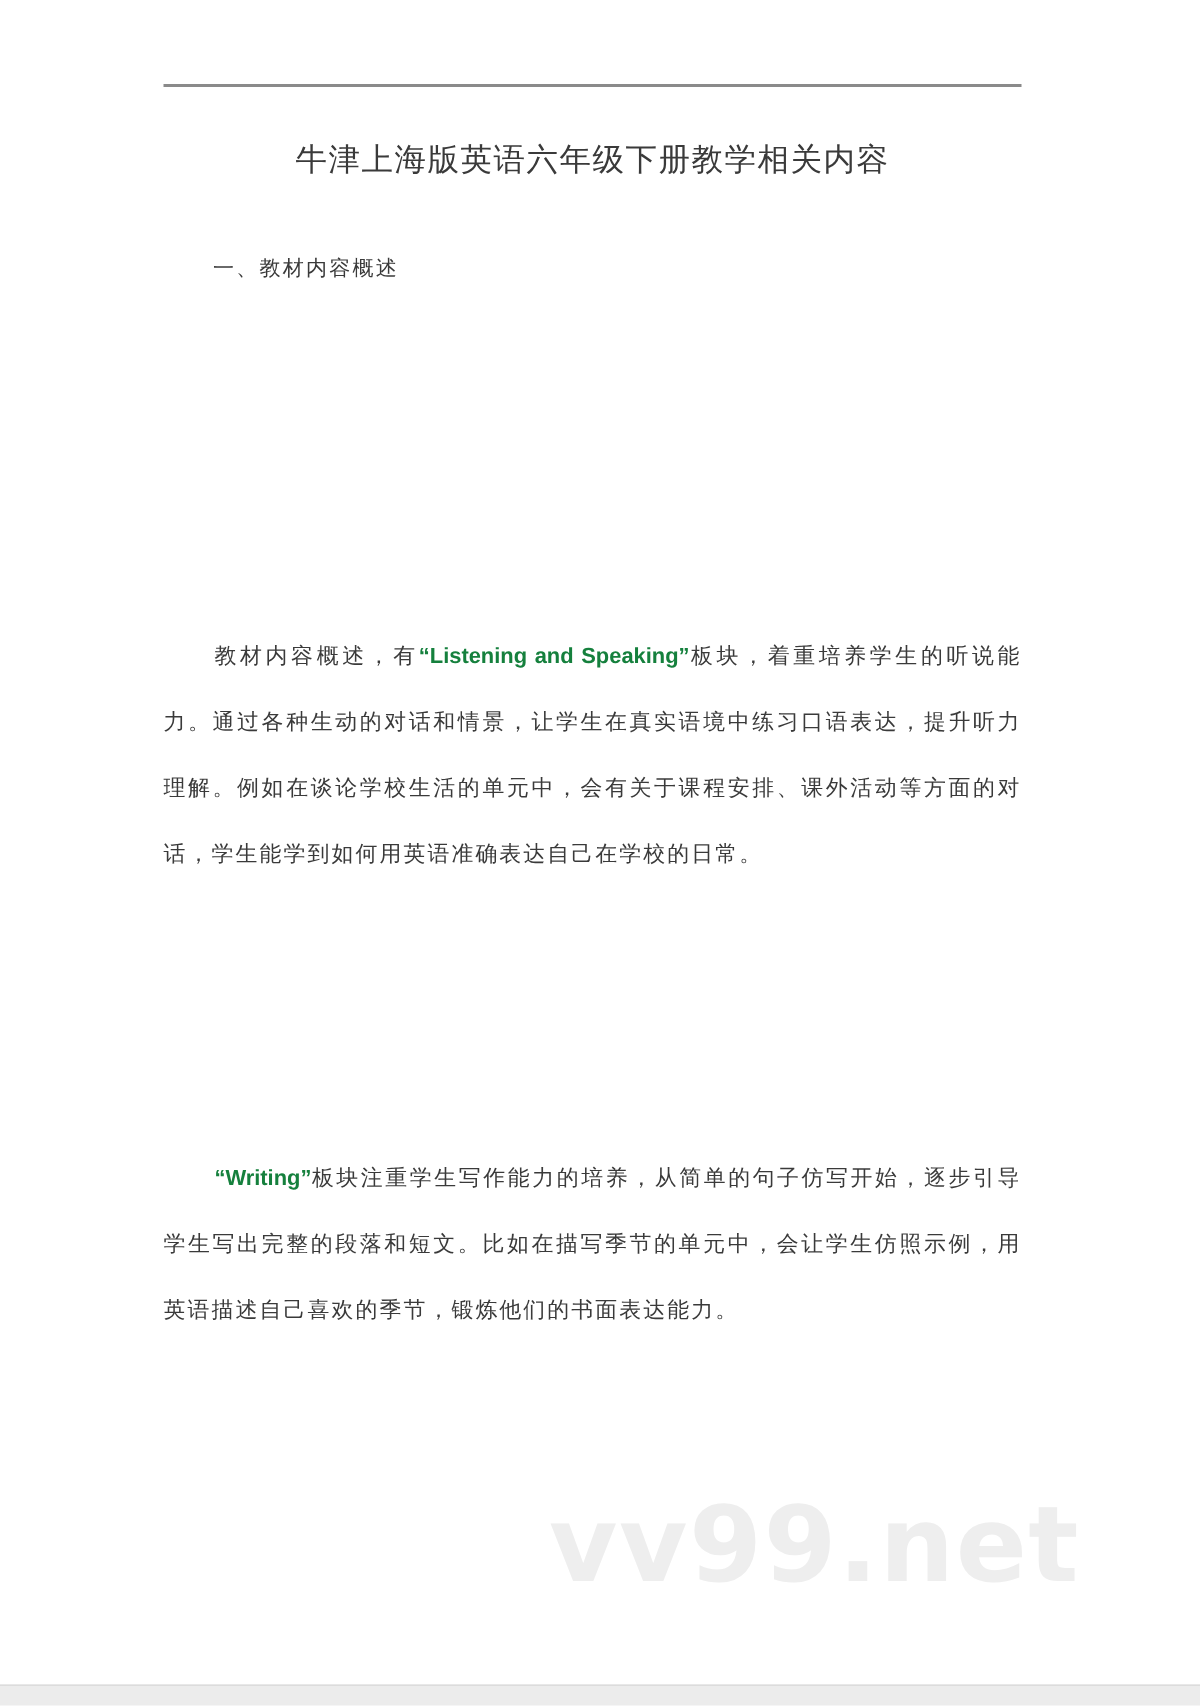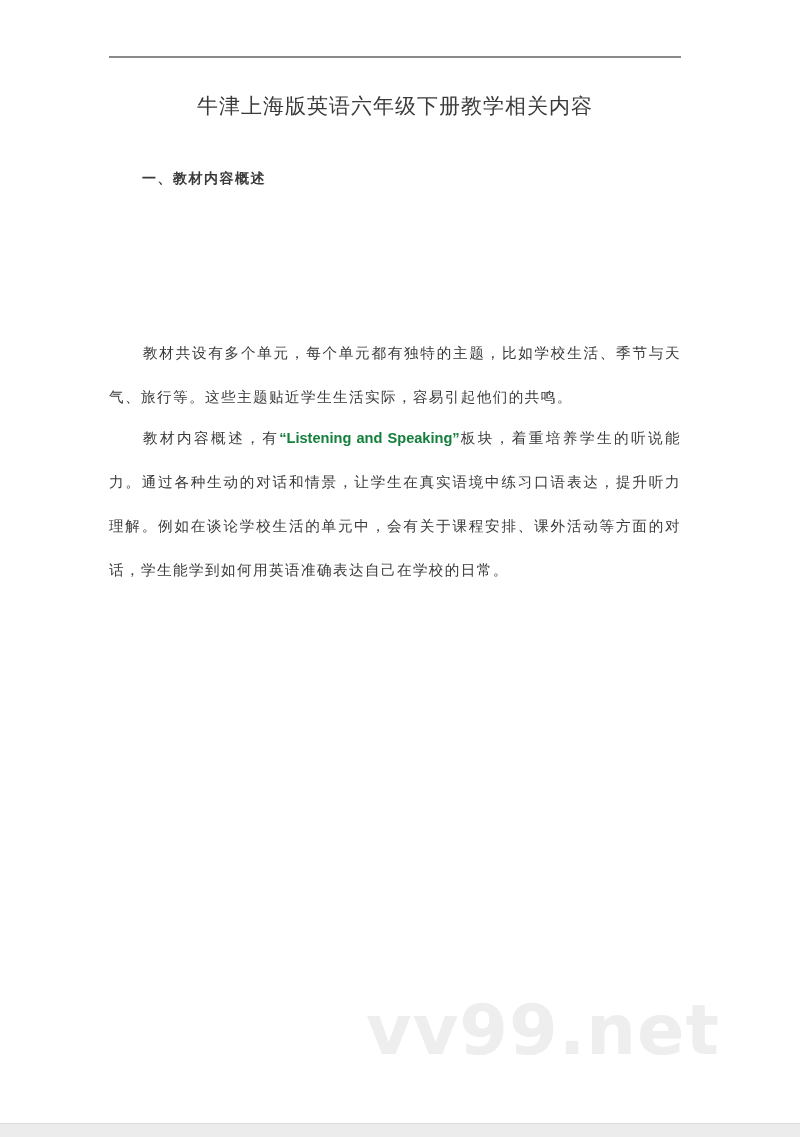--- a/index.html
+++ b/index.html
@@ -55,21 +55,21 @@
       margin: 0;
     }
     .section-heading {
       position: absolute;
       left: 142px;
       top: 170px;
       font-size: 14px;
       letter-spacing: 1.5px;
       color: #3a3a3a;
       margin: 0;
-      font-weight: bold;
+      font-weight: normal;
     }
     .para {
       position: absolute;
       left: 109px;
       width: 572px;
       margin: 0;
       font-size: 14.6px;
       line-height: 44px;
       color: #3a3a3a;
       letter-spacing: 1.4px;
@@ -104,23 +104,23 @@
 <body>
 
 <div class="page">
   <div class="header-rule"></div>
 
   <h1 class="doc-title">牛津上海版英语六年级下册教学相关内容</h1>
 
   <h2 class="section-heading">一、教材内容概述</h2>
 
 
-  <p class="para" id="p2"><span>教材共设有多个单元，每个单元都有独特的主题，比如学校生活、季节与天气、旅行等。这些主题贴近学生生活实际，容易引起他们的共鸣。</span></p>
 
   <p class="para" id="p3"><span>教材内容概述，有</span><span class="en">“Listening and Speaking”</span><span>板块，着重培养学生的听说能力。通过各种生动的对话和情景，让学生在真实语境中练习口语表达，提升听力理解。例如在谈论学校生活的单元中，会有关于课程安排、课外活动等方面的对话，学生能学到如何用英语准确表达自己在学校的日常。</span></p>
 
 
+  <p class="para" id="p5"><span class="en">“Writing”</span><span>板块注重学生写作能力的培养，从简单的句子仿写开始，逐步引导学生写出完整的段落和短文。比如在描写季节的单元中，会让学生仿照示例，用英语描述自己喜欢的季节，锻炼他们的书面表达能力。</span></p>
 
 
   <div class="watermark">vv99.net</div>
 </div>
 
 <div class="bottom-strip"></div>
 
 </body></html>

